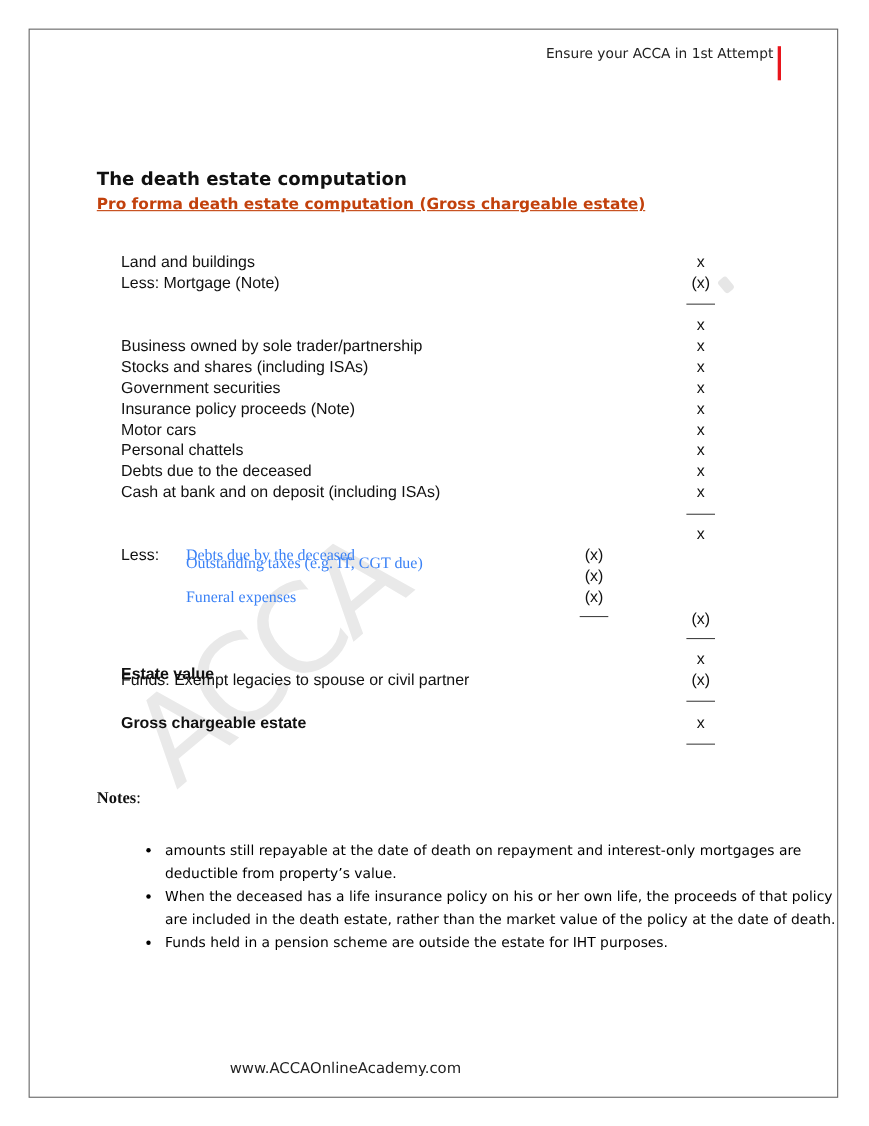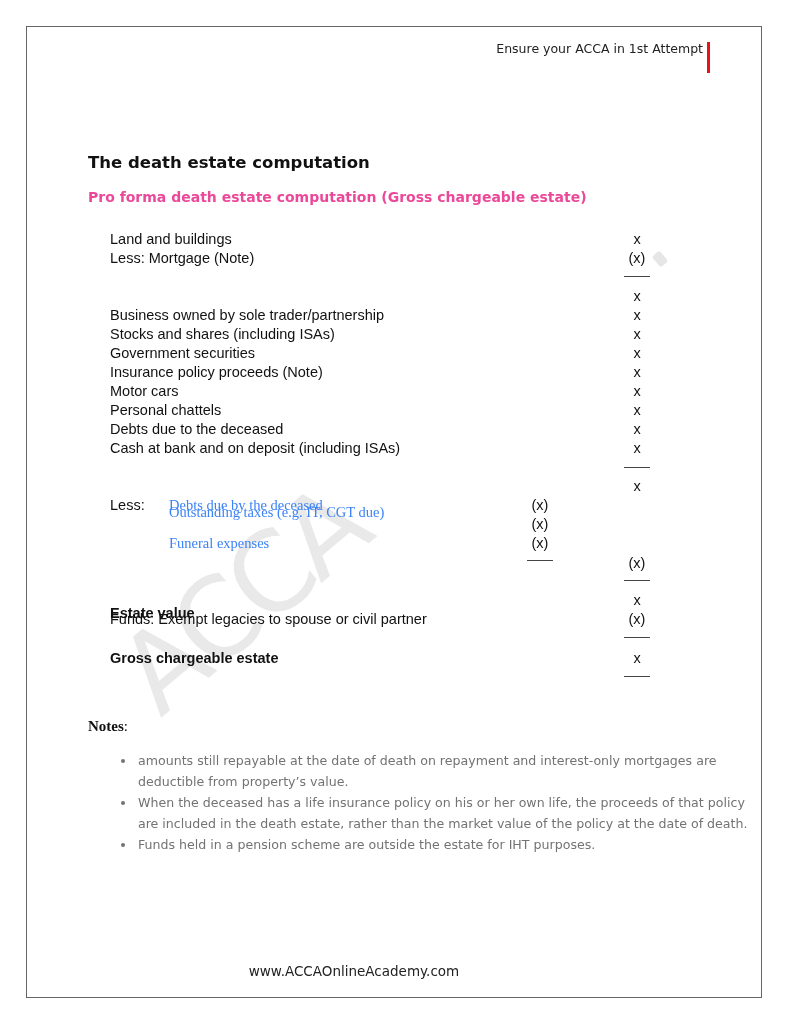--- a/index.html
+++ b/index.html
@@ -13,49 +13,50 @@
     font-family: "DejaVu Sans", sans-serif; font-size: 12.5px; line-height: 17px; color: #222;
   }
   .hdr-bar {
     position: absolute; left: 707px; top: 42px; width: 3px; height: 31px; background: #e8141b;
   }
   .title {
     position: absolute; left: 88px; top: 153px;
     font-family: "DejaVu Sans", sans-serif; font-weight: bold; font-size: 16.5px; color: #111;
   }
   .subtitle {
-    position: absolute; left: 88px; top: 189px;
-    font-family: "DejaVu Sans", sans-serif; font-weight: bold; font-size: 14px; color: #ec4899;
+    position: absolute; left: 88px; top: 178px;
+    font-family: "DejaVu Sans", sans-serif; font-weight: bold; font-size: 14px; color: #c2410c;
+    text-decoration: underline;
   }
   .row {
     position: absolute; left: 110px; font-family: "Liberation Sans", sans-serif;
     font-size: 14.5px; color: #111; white-space: nowrap;
   }
   .row.bold { font-weight: bold; }
   .indent { position: absolute; left: 169px; font-family: Liberation Serif, serif; font-size: 14.5px; color:#3b82f6; white-space: nowrap; }
   .val { position: absolute; font-family: "Liberation Sans", sans-serif; font-size: 14.5px; color: #111; text-align: center; width: 30px; }
   .val.c2 { left: 622px; }
   .val.c1 { left: 525px; }
   .rule { position: absolute; height: 1px; background: #444; width: 26px; }
   .rule.c2 { left: 624px; }
   .rule.c1 { left: 527px; }
   .notes-h {
     position: absolute; left: 88px; top: 718px;
     font-family: Liberation Serif, serif; font-size: 15px; color: #111;
   }
   .notes-h b { font-weight: bold; }
   .notes-list {
-    position: absolute; left: 115px; top: 750px; width: 615px; margin: 0; padding: 0 0 0 21px;
-    font-family: "DejaVu Sans", sans-serif; font-size: 12.6px; line-height: 21px; color: #737373;
+    position: absolute; left: 115px; top: 750px; width: 615px; margin: 12px; padding: 0 0 0 21px;
+    font-family: "DejaVu Sans", sans-serif; font-size: 12.6px; line-height: 21px; color: #000000;
     list-style: disc;
   }
   .notes-list li { padding-left: 2px; }
   .footer {
     position: absolute; left: 0; width: 628px; top: 963px; text-align: center;
-    font-family: "DejaVu Sans", sans-serif; font-size: 13.5px; color: #222; margin-left: 40px;
+    font-family: "DejaVu Sans", sans-serif; font-size: 13.5px; color: #222;
   }
   .wm {
     position: absolute; left: 95px; top: 640px; font-family: "DejaVu Sans", sans-serif;
     font-size: 110px; color: #e9e9e9; transform: rotate(-40deg); transform-origin: left top;
     pointer-events: none; letter-spacing: -6px; font-weight: normal;
   }
   .wm-dot { position:absolute; left:655px; top:252px; width:10px; height:14px; background:#e6e6e6; transform: rotate(-40deg); border-radius:3px; }
 </style>
 </head>
 <body>

